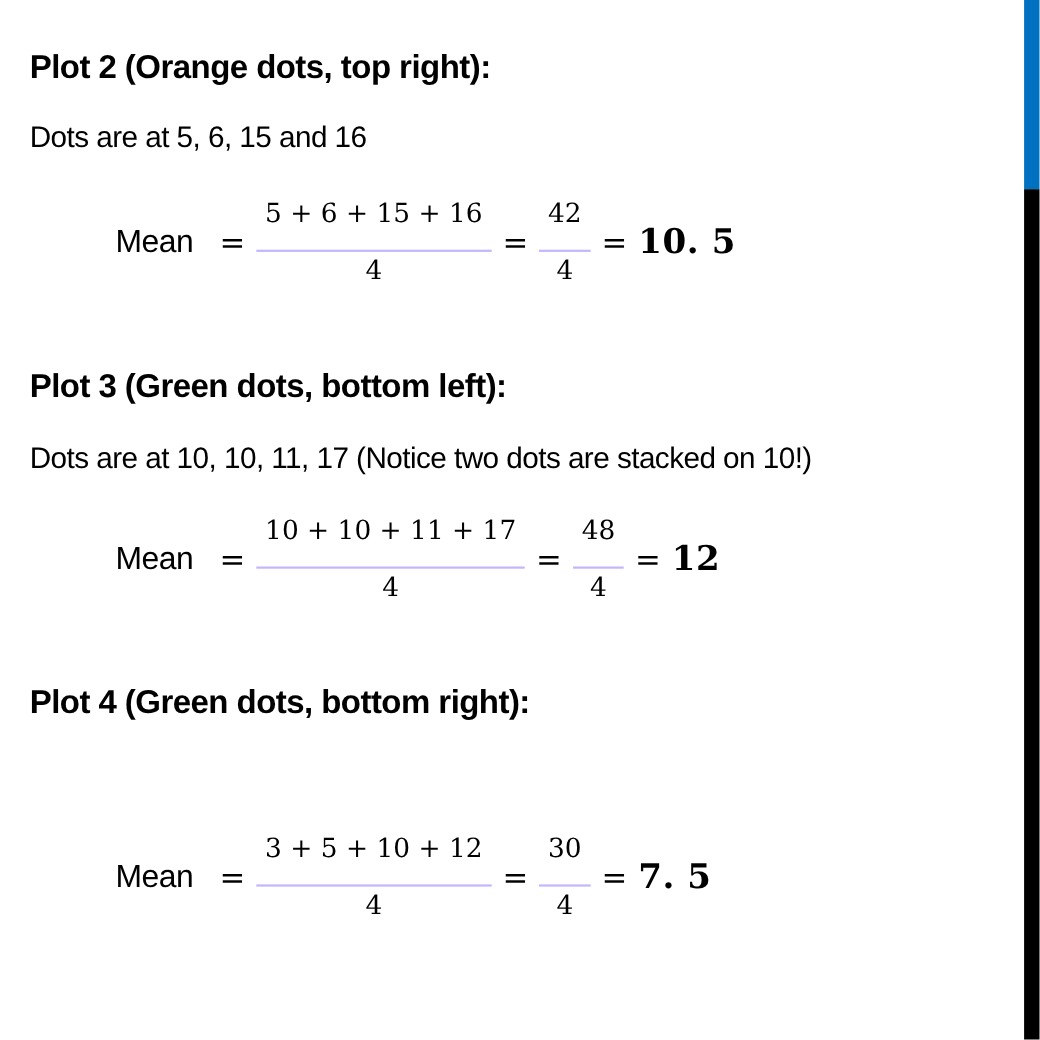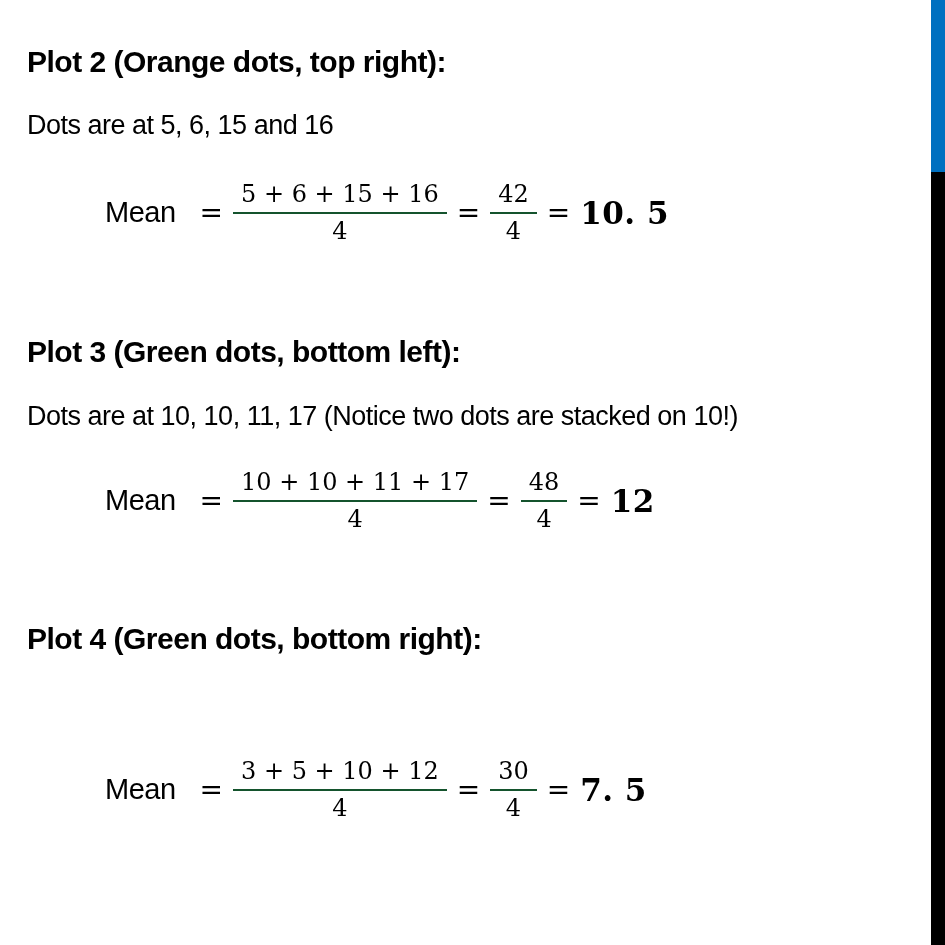--- a/index.html
+++ b/index.html
@@ -75,22 +75,22 @@
     margin: 0 10px;
   }
   .frac {
     display: inline-flex;
     flex-direction: column;
     align-items: center;
     font-size: 24px;
     line-height: 1.2;
   }
   .frac .num {
-    padding: 0 8px 3px 8px;
-    border-bottom: 2px solid #14532d;
+    padding: 0 8px 18px 8px;
+    border-bottom: 2px solid #c4b5fd;
   }
   .frac .den {
     padding-top: 3px;
   }
   .formula .result {
     font-weight: bold;
     font-size: 31px;
     letter-spacing: 0.5px;
   }
 

